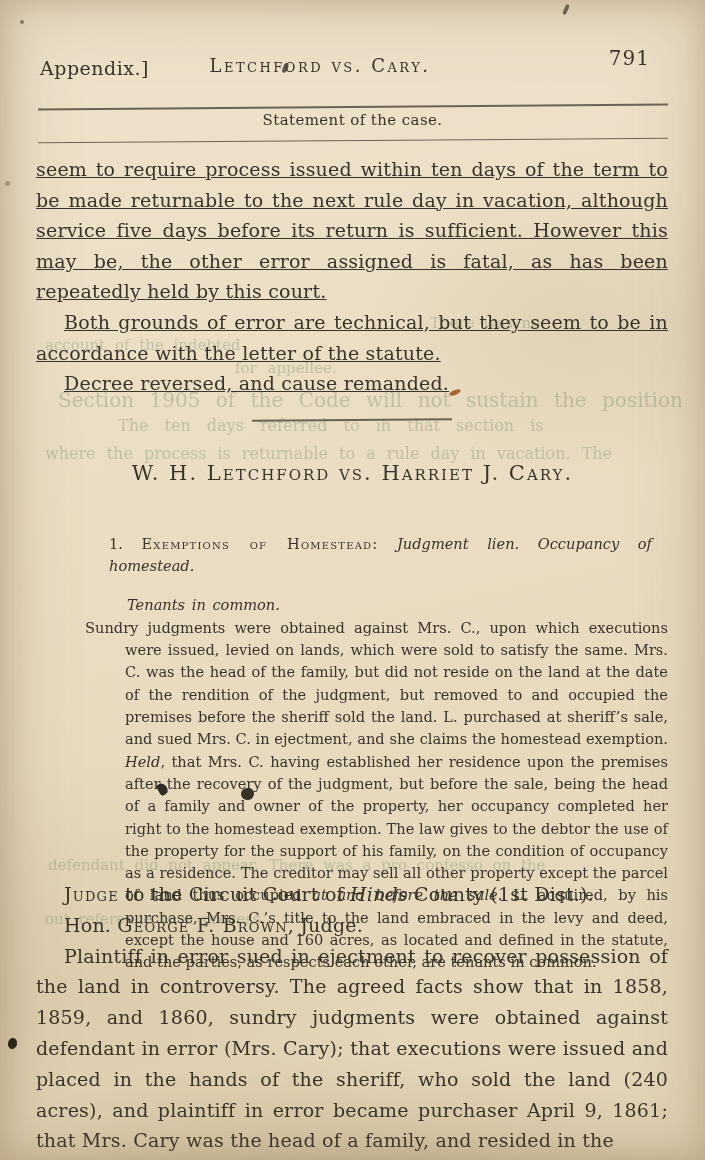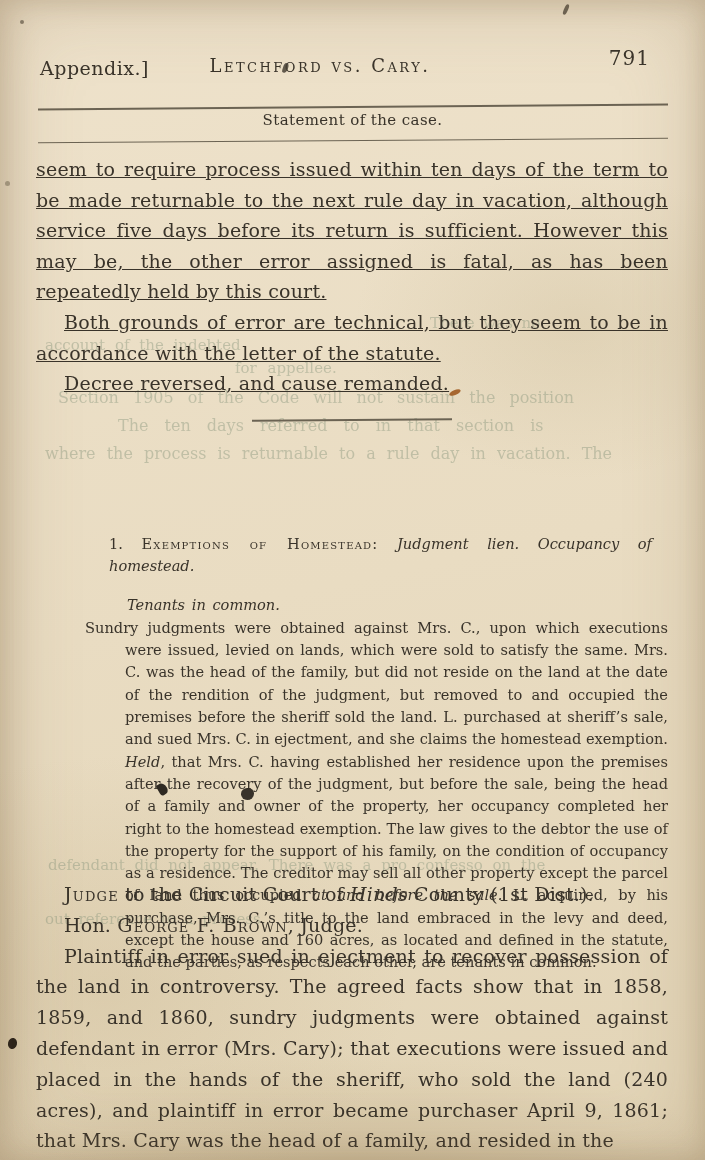--- a/index.html
+++ b/index.html
@@ -60,21 +60,21 @@
   .speck-faint{left:5px;top:181px;width:5px;height:5px;background:#6a6152;opacity:.5;}
 </style>
 </head>
 <body>
 
 <div class="page">
 
   <div class="ghost" style="left:430px;top:314px;font-size:15px;word-spacing:4px;">There was no</div>
   <div class="ghost" style="left:45px;top:336px;font-size:15px;word-spacing:5px;">account of the indebted</div>
   <div class="ghost" style="left:235px;top:359px;font-size:15px;word-spacing:6px;">for appellee.</div>
-  <div class="ghost" style="left:58px;top:388px;font-size:16px;word-spacing:9px;">Section 1905 of the Code will not sustain the position</div>
+  <div class="ghost" style="left:58px;top:388px;font-size:20px;word-spacing:9px;">Section 1905 of the Code will not sustain the position</div>
   <div class="ghost" style="left:118px;top:416px;font-size:16px;word-spacing:11px;">The ten days referred to in that section is</div>
   <div class="ghost" style="left:45px;top:444px;font-size:16px;word-spacing:6px;">where the process is returnable to a rule day in vacation.  The</div>
   <div class="ghost" style="left:48px;top:856px;font-size:15px;word-spacing:5px;">defendant did not appear.  There was a pro confesso on the</div>
   <div class="ghost" style="left:45px;top:910px;font-size:15px;word-spacing:4px;">out reference to a process.</div>
 
   <div class="rh-left">Appendix.]</div>
   <div class="rh-center">Letchford vs. Cary.</div>
   <div class="rh-right">791</div>
 
   <div class="rule rule-1"></div>
@@ -82,20 +82,21 @@
   <div class="rule rule-2"></div>
 
   <div class="opinion">
     <p>seem to require process issued within ten days of the term to be made returnable to the next rule day in vacation, although service five days before its return is sufficient.  However this may be, the other error assigned is fatal, as has been repeatedly held by this court.</p>
     <p class="indent">Both grounds of error are technical, but they seem to be in accordance with the letter of the statute.</p>
     <p class="indent">Decree reversed, and cause remanded.</p>
   </div>
 
   <div class="rule divider"></div>
 
+  <div class="case-title">W. H. Letchford vs. Harriet J. Cary.</div>
 
   <div class="headnote">
     <p class="hn-topic"><span>1.</span> <span class="sc">Exemptions of Homestead:</span> <span class="it">Judgment lien.  Occupancy of homestead.</span></p>
     <p class="hn-topic-2 it">Tenants in common.</p>
     <p class="hn-body"><span>Sundry judgments were obtained against Mrs. C., upon which executions were issued, levied on lands, which were sold to satisfy the same.  Mrs. C. was the head of the family, but did not reside on the land at the date of the rendition of the judgment, but removed to and occupied the premises before the sheriff sold the land.  L. purchased at sheriff’s sale, and sued Mrs. C. in ejectment, and she claims the homestead exemption.  </span><span class="it">Held</span><span>, that Mrs. C. having established her residence upon the premises after the recovery of the judgment, but before the sale, being the head of a family and owner of the property, her occupancy completed her right to the homestead exemption.  The law gives to the debtor the use of the property for the support of his family, on the condition of occupancy as a residence.  The creditor may sell all other property except the parcel of land thus occupied </span><span class="it">at and before the sale.</span><span>  L. acquired, by his purchase, Mrs. C.’s title to the land embraced in the levy and deed, except the house and 160 acres, as located and defined in the statute, and the parties, as respects each other, are tenants in common.</span></p>
   </div>
 
   <div class="proceedings">
     <p><span class="sc">Judge</span><span> to the Circuit Court of </span><span class="it">Hinds</span><span> County (1st Dist.).</span></p>
     <p><span>Hon. </span><span class="sc">George F. Brown</span><span>, Judge.</span></p>

